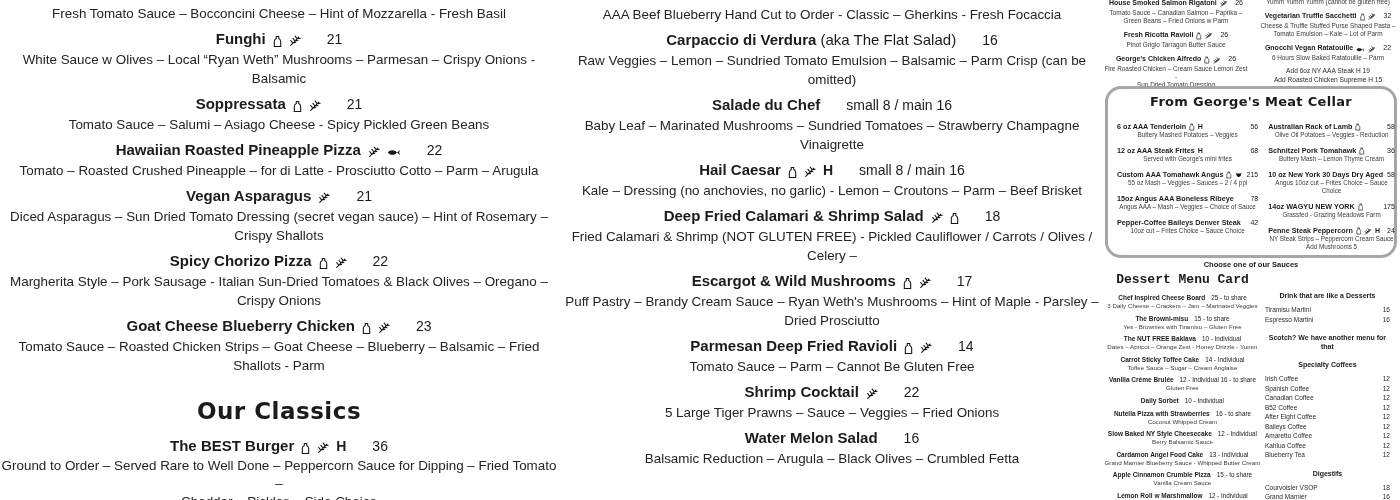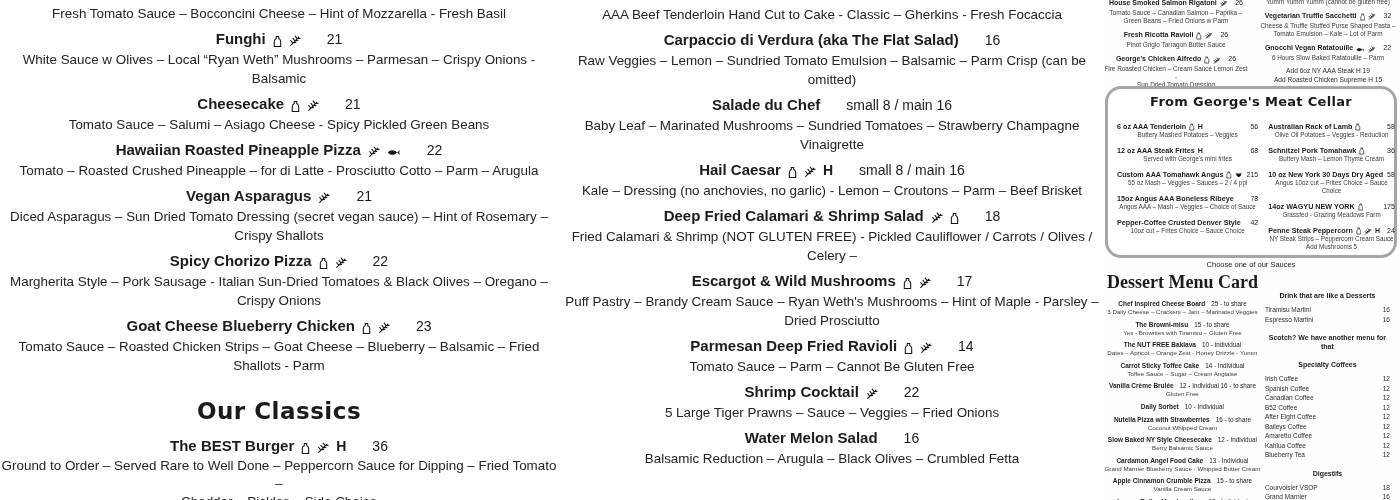--- a/index.html
+++ b/index.html
@@ -11,21 +11,21 @@
   }
   .col{position:absolute;top:0;text-align:center;}
   .left-col{left:0;width:558px;}
   .mid-col{left:558px;width:548px;}
   .right-panel{position:absolute;left:1104px;top:0;width:296px;height:500px;background:#fefefe;}
 
   
   .item{margin-top:5px;}
   .head{font-size:15px;line-height:21px;font-weight:bold;white-space:nowrap;}
   .name{font-weight:bold;}
-  .suffix{font-weight:bold;}
+  .suffix{font-weight:normal;}
   .price{font-weight:normal;font-size:14px;margin-left:26px;}
   .desc{font-size:13.4px;line-height:19px;color:#242424;font-weight:normal;}
   .top-desc{margin-top:4px;}
   .icon{display:inline-block;margin-left:7px;vertical-align:-1px;}
   .icon svg{display:inline-block;vertical-align:middle;}
   .h-mark{font-weight:bold;font-size:14px;margin-left:7px;}
   .section-title{
     font-family:"DejaVu Sans", sans-serif;font-size:23px;font-weight:bold;
     letter-spacing:.5px;margin:23px 0 2px;
   }
@@ -49,27 +49,27 @@
   }
   .meat-title{text-align:center;font-family:"DejaVu Sans", sans-serif;font-size:13px;font-weight:bold;letter-spacing:.3px;margin-bottom:8px;}
   .meat-grid{display:flex;gap:10px;}
   .meat-grid > div{flex:1;}
   .m-item{margin-bottom:7px;}
   .m-item .head{display:flex;align-items:baseline;font-size:7.2px;line-height:9px;white-space:nowrap;}
   .m-item .m-price{margin-left:auto;font-weight:normal;font-size:7px;padding-left:4px;}
   .m-item .desc{text-align:center;font-size:6.3px;line-height:8px;color:#3a3a3a;}
   .m-item .icon{margin-left:3px;}
   .m-item .h-mark{font-size:7px;margin-left:3px;}
-  .meat-footer{text-align:center;font-size:7.5px;font-weight:normal;margin-top:2px;}
+  .meat-footer{text-align:center;font-size:7.5px;font-weight:bold;margin-top:2px;}
 
   
   .dessert{position:absolute;top:266px;left:0;width:296px;height:234px;overflow:hidden;}
   .dessert-grid{display:flex;}
   .dessert-left{width:53%;text-align:center;}
-  .dessert-title{font-family:Liberation Serif, serif;font-size:18px;font-weight:bold;margin:6px 0 7px;}
+  .dessert-title{font-family:Liberation Mono, monospace;font-size:13px;font-weight:bold;margin:6px 0 7px;}
   .d-item{margin-bottom:3.5px;}
   .d-item .head{font-size:6.5px;line-height:8px;font-weight:bold;white-space:nowrap;}
   .d-item .price{font-size:6.3px;font-weight:normal;margin-left:6px;}
   .d-item .desc{font-size:6.2px;line-height:7.5px;color:#3a3a3a;}
   .dessert-right{width:47%;box-sizing:border-box;padding:16px 10px 0 4px;}
   .drink-head{text-align:center;font-weight:bold;font-size:7px;line-height:9px;margin:9px 0 5px;}
   .drink-row{display:flex;font-size:6.5px;line-height:9.5px;color:#2a2a2a;}
   .drink-row .dprice{margin-left:auto;}
 </style>
 </head>
@@ -80,21 +80,21 @@
   <div id="left-items">
       <div class="item ">
         <div class="head"><span class="name">Funghi</span><span class="icon"><svg width="9" height="13" viewBox="0 0 11 14">
               <path d="M4 1 h3 v2.4 c2 1 2.4 2 2.4 4 V13 H1.6 V7.4 c0 -2 .4 -3 2.4 -4 Z" fill="none" stroke="#141414" stroke-width="1.3" stroke-linecap="round"></path>
             </svg></span><span class="icon"><svg width="12" height="12" viewBox="0 0 14 14">
               <path d="M2 12 L11.5 2.5 M4.4 9.4 l-2.4 -3 M4.4 9.4 l3.4 -.6 M7 7 l-2.4 -3 M7 7 l3.4 -.6 M9.6 4.4 l-2.4 -3 M9.6 4.4 l3.4 -.6" fill="none" stroke="#141414" stroke-width="1.3" stroke-linecap="round"></path>
             </svg></span><span class="price ">21</span></div>
         <div class="desc">White Sauce w Olives – Local “Ryan Weth” Mushrooms – Parmesan – Crispy Onions - Balsamic</div>
       </div>
       <div class="item ">
-        <div class="head"><span class="name">Cheesecake</span><span class="icon"><svg width="9" height="13" viewBox="0 0 11 14">
+        <div class="head"><span class="name">Soppressata</span><span class="icon"><svg width="9" height="13" viewBox="0 0 11 14">
               <path d="M4 1 h3 v2.4 c2 1 2.4 2 2.4 4 V13 H1.6 V7.4 c0 -2 .4 -3 2.4 -4 Z" fill="none" stroke="#141414" stroke-width="1.3" stroke-linecap="round"></path>
             </svg></span><span class="icon"><svg width="12" height="12" viewBox="0 0 14 14">
               <path d="M2 12 L11.5 2.5 M4.4 9.4 l-2.4 -3 M4.4 9.4 l3.4 -.6 M7 7 l-2.4 -3 M7 7 l3.4 -.6 M9.6 4.4 l-2.4 -3 M9.6 4.4 l3.4 -.6" fill="none" stroke="#141414" stroke-width="1.3" stroke-linecap="round"></path>
             </svg></span><span class="price ">21</span></div>
         <div class="desc">Tomato Sauce – Salumi – Asiago Cheese - Spicy Pickled Green Beans</div>
       </div>
       <div class="item ">
         <div class="head"><span class="name">Hawaiian Roasted Pineapple Pizza</span><span class="icon"><svg width="12" height="12" viewBox="0 0 14 14">
               <path d="M2 12 L11.5 2.5 M4.4 9.4 l-2.4 -3 M4.4 9.4 l3.4 -.6 M7 7 l-2.4 -3 M7 7 l3.4 -.6 M9.6 4.4 l-2.4 -3 M9.6 4.4 l3.4 -.6" fill="none" stroke="#141414" stroke-width="1.3" stroke-linecap="round"></path>
             </svg></span><span class="icon"><svg width="14" height="9" viewBox="0 0 16 10">
@@ -138,21 +138,21 @@
       </div>
       <div class="item ">
         <div class="head"></div>
       </div>
     </div>
 </div>
 
 <div class="col mid-col">
   <div id="mid-items">
       <div class="item ">
-        <div class="desc">AAA Beef Tenderloin Hand Cut to Cake - Classic – Gherkins - Fresh Focaccia</div>
+        <div class="desc">AAA Beef Blueberry Hand Cut to Order - Classic – Gherkins - Fresh Focaccia</div>
       </div>
       <div class="item ">
         <div class="head"><span class="name">Carpaccio di Verdura</span><span class="suffix"> (aka The Flat Salad)</span><span class="price ">16</span></div>
         <div class="desc">Raw Veggies – Lemon – Sundried Tomato Emulsion – Balsamic – Parm Crisp (can be omitted)</div>
       </div>
       <div class="item ">
         <div class="head"><span class="name">Salade du Chef</span><span class="price ">small 8 / main 16</span></div>
         <div class="desc">Baby Leaf – Marinated Mushrooms – Sundried Tomatoes – Strawberry Champagne Vinaigrette</div>
       </div>
       <div class="item ">
@@ -293,21 +293,21 @@
           </div>
           <div class="item m-item">
             <div class="head">
               <span class="name">15oz Angus AAA Boneless Ribeye</span>
               <span class="price m-price">78</span>
             </div>
             <div class="desc">Angus AAA – Mash – Veggies – Choice of Sauce</div>
           </div>
           <div class="item m-item">
             <div class="head">
-              <span class="name">Pepper-Coffee Crusted Denver Style</span>
+              <span class="name">Pepper-Coffee Baileys Denver Steak</span>
               <span class="price m-price">42</span>
             </div>
             <div class="desc">10oz cut – Frites Choice – Sauce Choice</div>
           </div>
         </div>
       <div id="meat-right">
           <div class="item m-item">
             <div class="head">
               <span class="name">Australian Rack of Lamb</span>
               <span class="icon"><svg width="5.58" height="8.06" viewBox="0 0 11 14">

